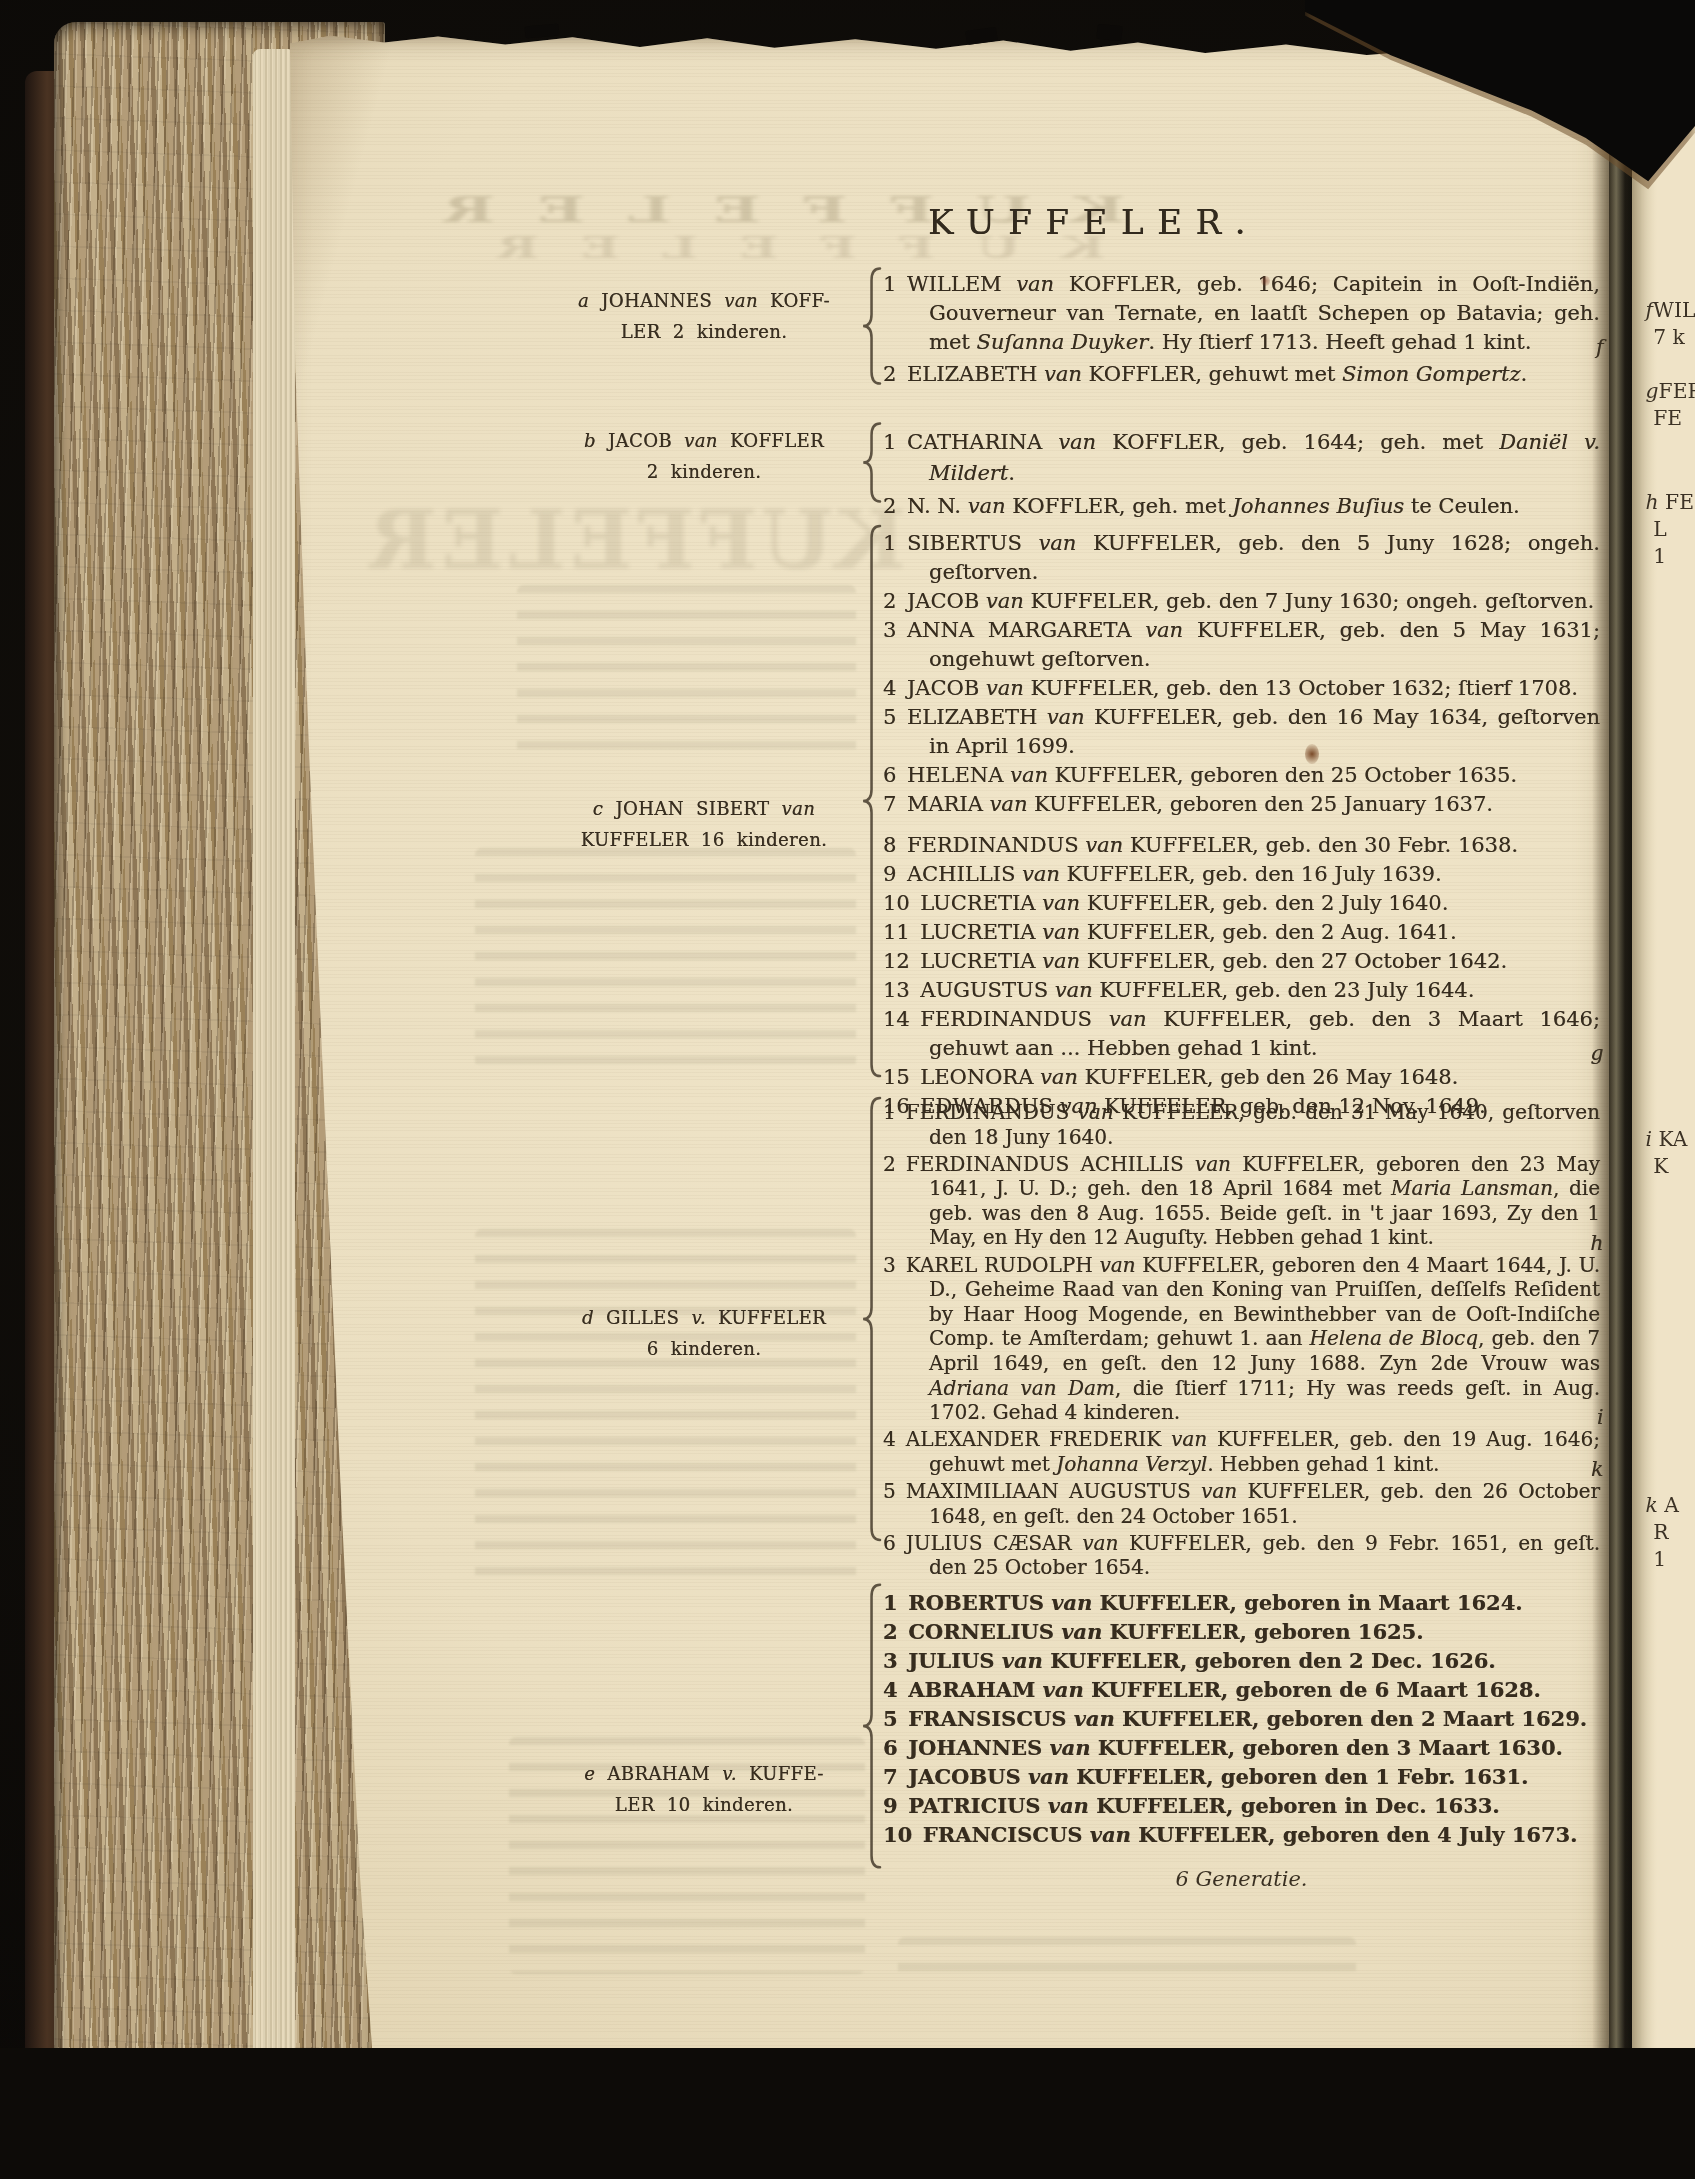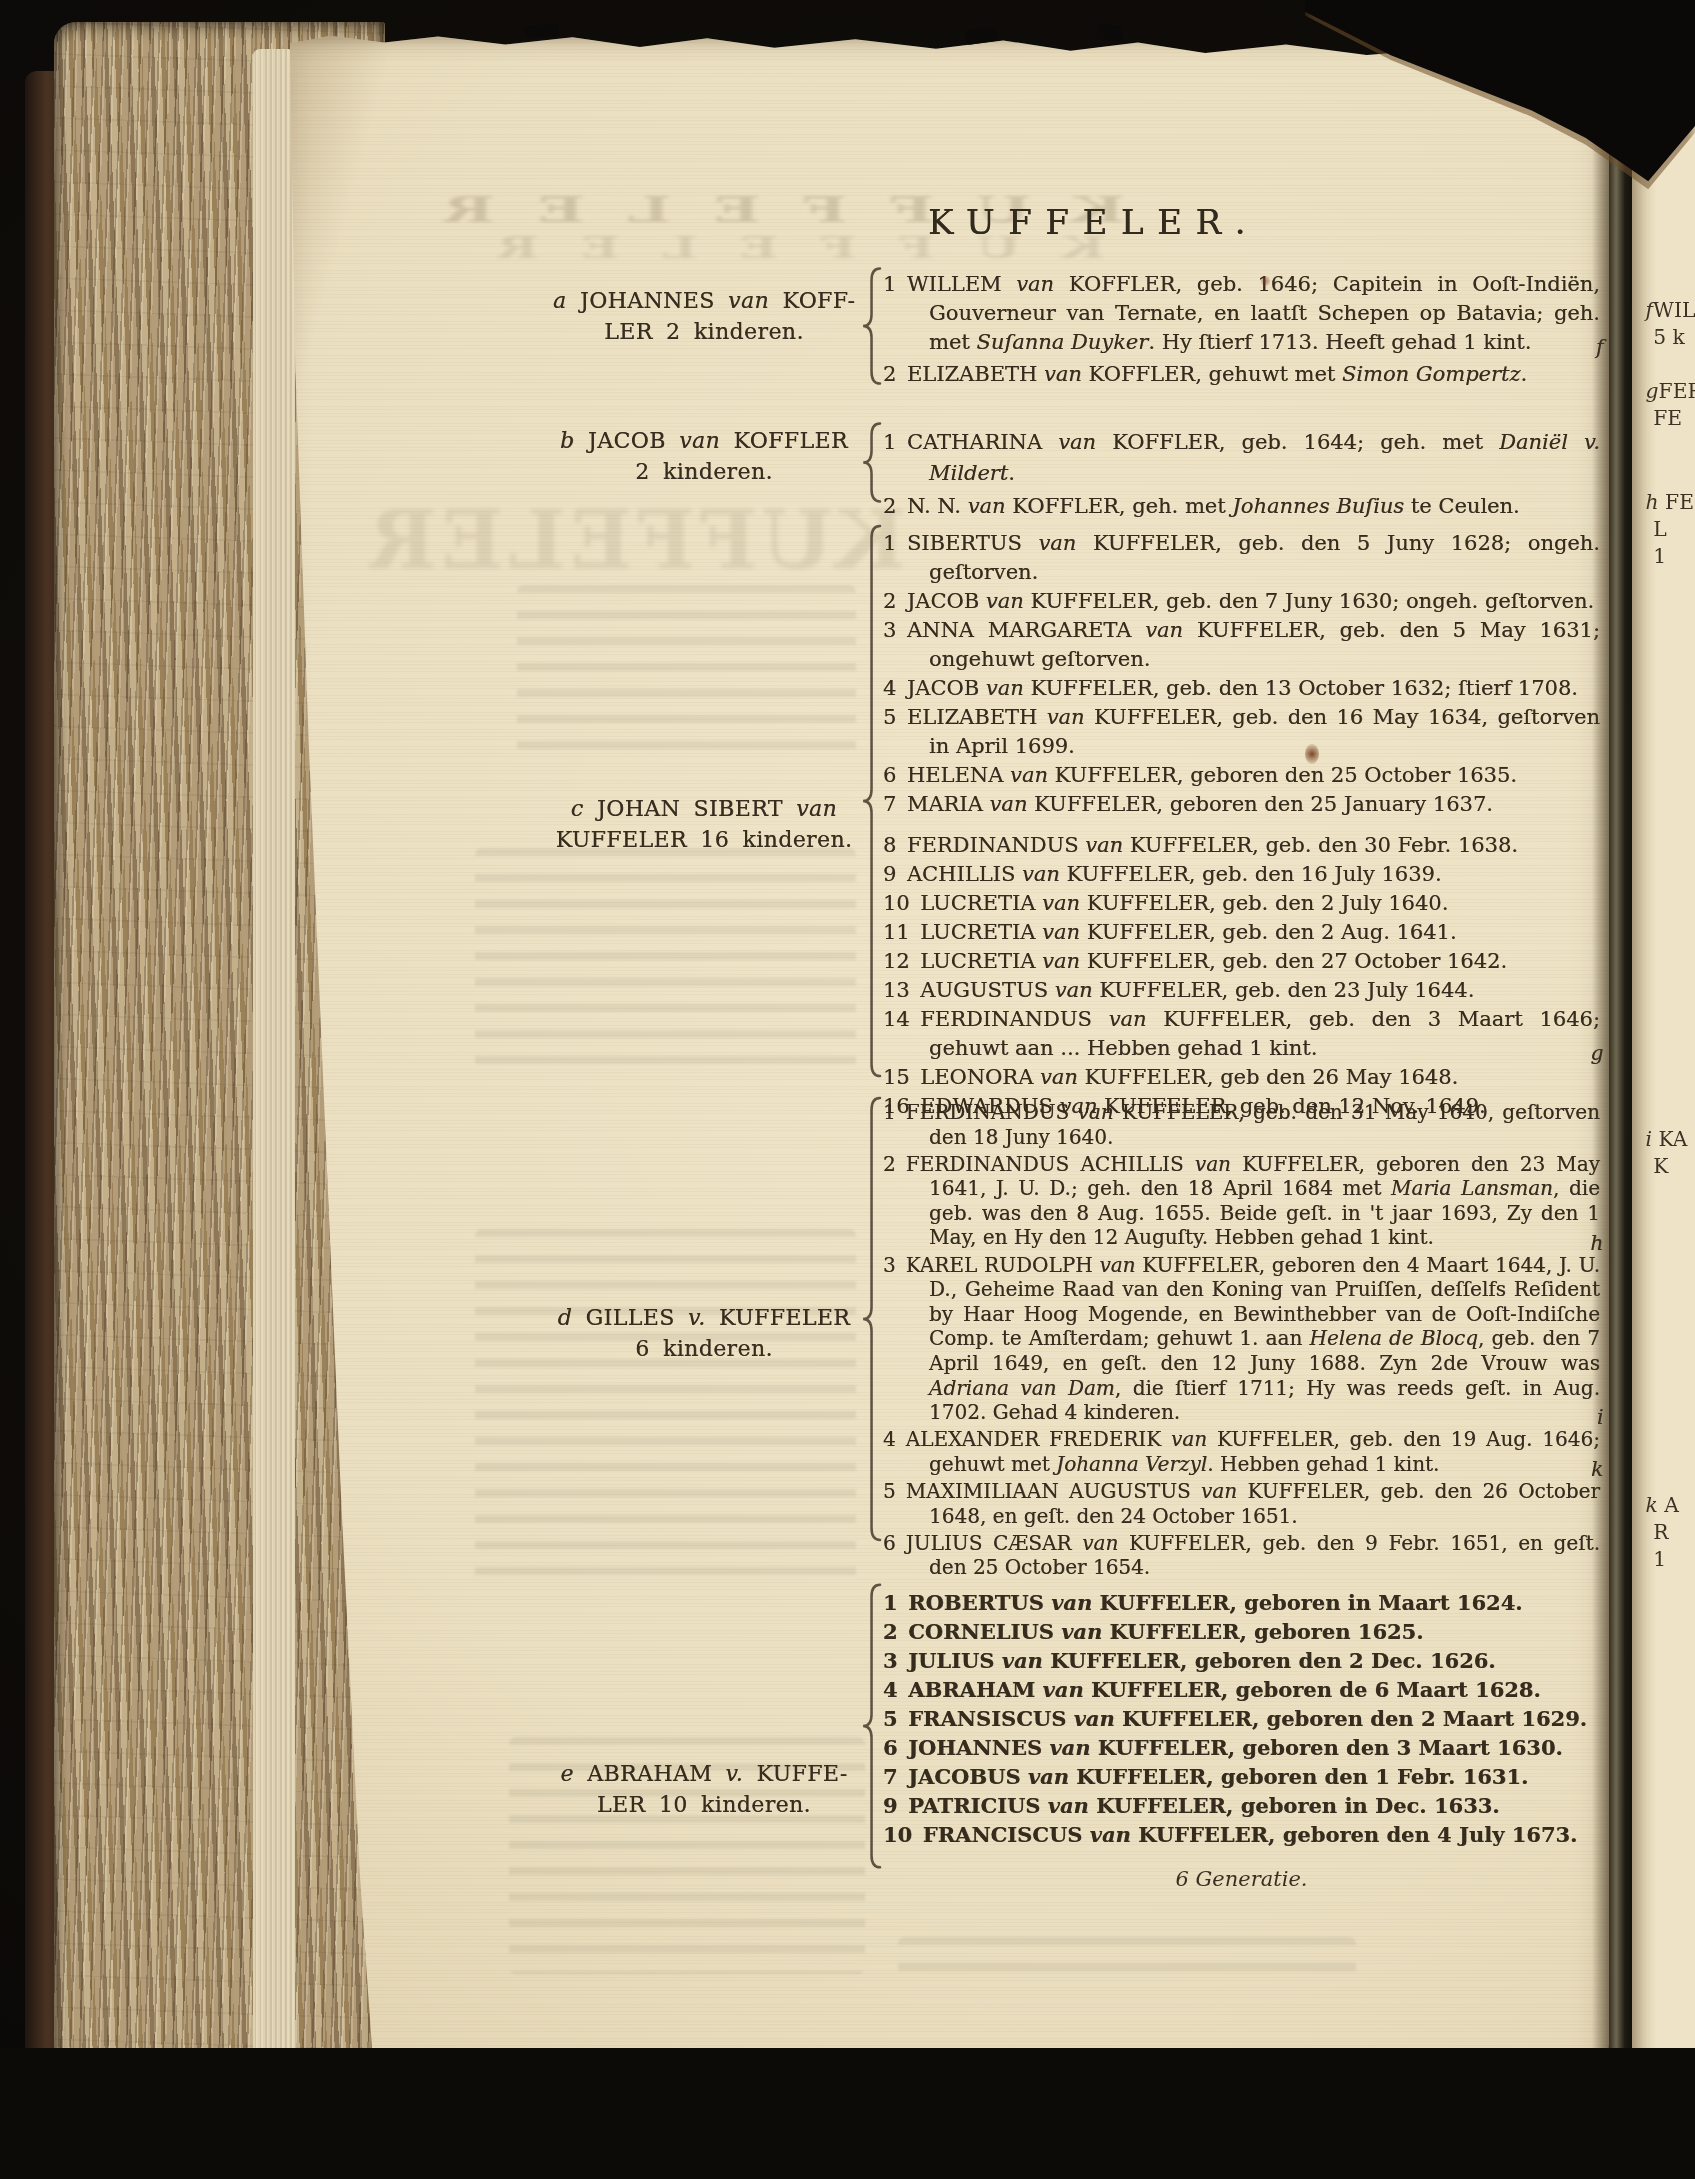--- a/index.html
+++ b/index.html
@@ -48,21 +48,21 @@
   .ghost-title{position:absolute;transform:scale(-1.7,1);transform-origin:50% 50%;
     color:rgba(146,132,100,.30);filter:blur(1.4px);letter-spacing:25.4px;text-align:center;
     font-weight:bold;white-space:nowrap;}
   .ghost-big{position:absolute;transform:scaleX(-1);color:rgba(140,128,98,.17);filter:blur(2.1px);
     font-size:81px;font-weight:bold;letter-spacing:5.1px;white-space:nowrap;}
   .ghost-lines{position:absolute;border-radius:6.8px;filter:blur(1px);
     background:repeating-linear-gradient(180deg, rgba(128,120,92,.12) 0 7.6px, rgba(0,0,0,0) 7.6px 26px);}
   
   #page-title{position:absolute;left:873px;top:202px;width:441px;text-align:center;
     font-size:34px;letter-spacing:13.6px;color:#322a1e;text-shadow:0.4px 0 0 currentColor;white-space:nowrap;}
-  .glabel{position:absolute;text-align:center;font-size:22px;line-height:31px;
+  .glabel{position:absolute;text-align:center;font-size:18px;line-height:31px;
     letter-spacing:0.4px;word-spacing:6px;color:#372d1f;text-shadow:0.3px 0 0 rgba(40,30,18,.7);}
   .glabel-line{white-space:nowrap;}
   .brace{position:absolute;overflow:visible;}
   .brace path{fill:none;stroke:#453b2b;stroke-width:3;stroke-linecap:round;opacity:.85;}
   .entries{position:absolute;text-align:justify;color:#362c1e;text-shadow:0.3px 0 0 rgba(40,30,18,.6);}
   .entry{position:relative;padding-left:46px;text-indent:-46px;}
   .it{font-style:italic;}
   .mletter{position:absolute;right:-3.4px;bottom:-5.1px;font-style:italic;font-size:20.3px;text-indent:0;}
   #page-footer{position:absolute;left:883px;top:1867px;width:717px;text-align:center;
     font-style:italic;font-size:21px;color:#3a3022;}
@@ -171,21 +171,21 @@
         <div class="entry" style="margin-bottom: 12px;"><span class="enum">10 </span><span>FRANCISCUS </span><span class="it">van</span><span> KUFFELER, geboren den 4 July 1673.</span></div>
       </div>
     </div>
   <div id="page-footer">6 Generatie.</div>
 
   <div class="stain" style="left:1305px;top:744px;width:13.6px;height:20.3px;background:radial-gradient(circle,#7a4a28 0%,rgba(122,74,40,.25) 70%,rgba(0,0,0,0) 100%);"></div>
   <div class="stain" style="left:1261px;top:276px;width:8.5px;height:10.2px;background:radial-gradient(circle,rgba(130,60,40,.55) 0%,rgba(0,0,0,0) 100%);"></div>
 
   <div id="gutter"></div>
   <div id="right-sliver">
-      <div class="fragment" style="top: 178px;"><div><span class="it">f</span><span>WIL</span></div><div><span>5 k</span></div></div>
+      <div class="fragment" style="top: 178px;"><div><span class="it">f</span><span>WIL</span></div><div><span>7 k</span></div></div>
       <div class="fragment" style="top: 259px;"><div><span class="it">g</span><span>FER</span></div><div><span>FE</span></div></div>
       <div class="fragment" style="top: 370px;"><div><span class="it">h</span><span> FE</span></div><div><span>L</span></div><div><span>1</span></div></div>
       <div class="fragment" style="top: 1007px;"><div><span class="it">i</span><span> KA</span></div><div><span>K</span></div></div>
       <div class="fragment" style="top: 1373px;"><div><span class="it">k</span><span> A</span></div><div><span>R</span></div><div><span>1</span></div></div>
     </div>
 
   <div id="tr-singe"></div>
   <div id="tr-dark"></div>
   <div class="nick" style="left:966px;top:29px;width:30.5px;height:13.6px;transform:rotate(-8deg);"></div>
   <div class="nick" style="left:1097px;top:25.4px;width:25.4px;height:15.3px;transform:rotate(6deg);"></div>

